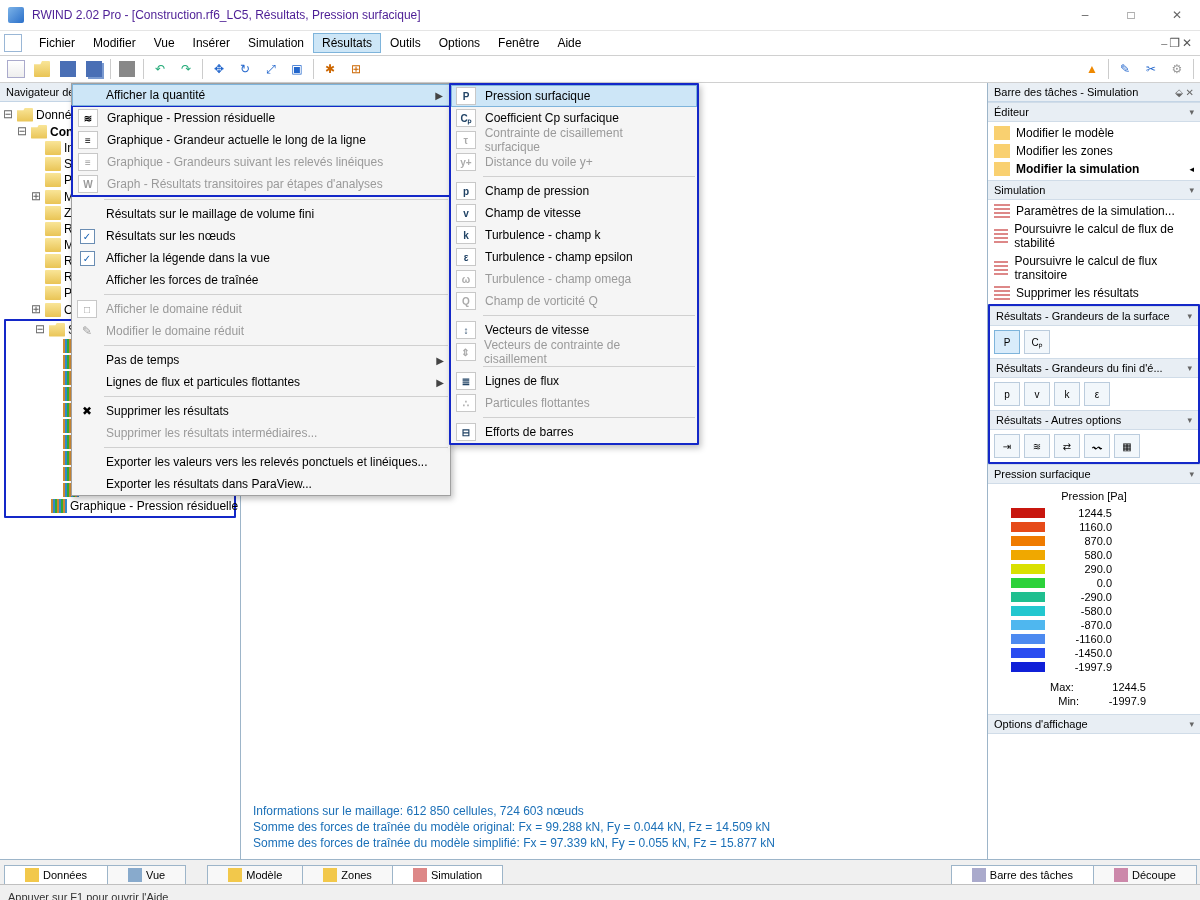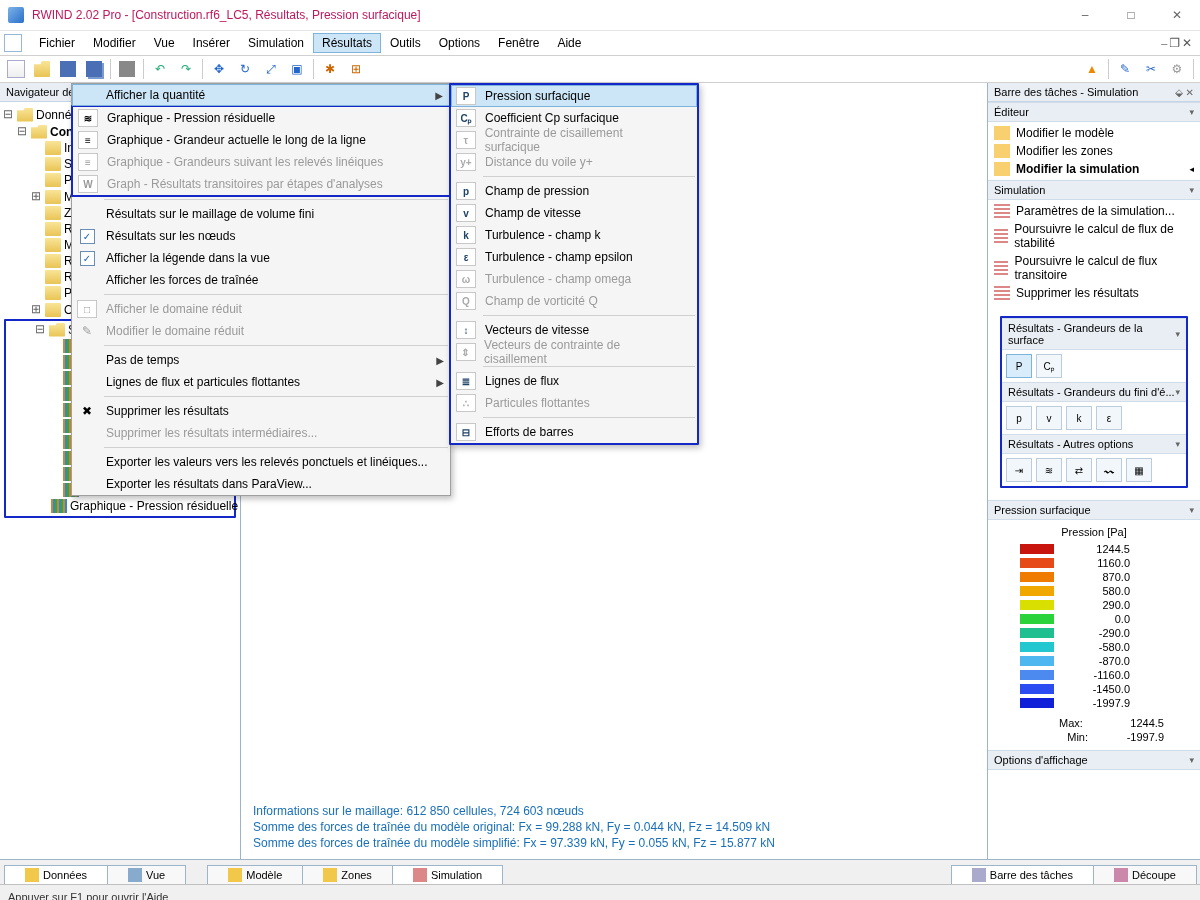--- a/index.html
+++ b/index.html
@@ -1,18 +1,18 @@
 <!DOCTYPE html>
 <html><head>
 <meta charset="utf-8">
 <style>
 html,body{margin:0;padding:0;font-family:"Segoe UI",Tahoma,sans-serif;font-size:12px;color:#000;background:#fff;width:1200px;height:900px;overflow:hidden}
 .titlebar{height:30px;background:#fff;display:flex;align-items:center;border-bottom:1px solid #e5e5e5}
 .titlebar .icon{width:16px;height:16px;margin:0 8px;background:linear-gradient(135deg,#7cb3e8,#2a6fc9);border-radius:2px}
-.titlebar .title{flex:1;color:#be185d}
+.titlebar .title{flex:1;color:#4c1d95}
 .titlebar .winbtn{width:46px;height:30px;display:flex;align-items:center;justify-content:center;color:#666}
 .menubar{height:24px;display:flex;align-items:center;border-bottom:1px solid #d0d0d0;padding-left:4px;position:relative}
 .menubar .doc-icon{width:16px;height:16px;margin-right:8px;background:#fff;border:1px solid #9ab7d6;position:relative}
 .menubar .menuitem{padding:3px 9px;cursor:default}
 .menubar .menuitem.active{background:#cde6f7;border:1px solid #7eb4db;padding:2px 8px}
 .menubar .mdi-controls{margin-left:auto;display:flex;gap:2px;padding-right:8px;font-family:Marlett,Consolas;color:#555}
 .toolbar{height:26px;border-bottom:1px solid #d0d0d0;display:flex;align-items:center;padding:0 4px;gap:2px}
 .toolbar .tbtn{width:22px;height:22px;display:flex;align-items:center;justify-content:center;border:1px solid transparent}
 .toolbar .sep{width:1px;height:20px;background:#ccc;margin:0 2px}
 .tb-ico{width:16px;height:16px;display:block}
@@ -35,21 +35,21 @@
 .rightpanel{width:212px;background:#fff;display:flex;flex-direction:column;overflow:hidden}
 .section-head{background:#e8eef4;border-top:1px solid #d0dce8;border-bottom:1px solid #d0dce8;padding:3px 6px;font-size:11px;display:flex;align-items:center}
 .section-head .arrow{margin-left:auto;color:#666;font-size:9px}
 .section-body{padding:2px 4px}
 .task-item{display:flex;align-items:center;padding:2px 2px;gap:6px}
 .task-item .tico{width:16px;height:14px}
 .btn-row{display:flex;gap:4px;padding:4px}
 .sq-btn{width:24px;height:22px;border:1px solid #bcd;background:#f2f7fb;display:flex;align-items:center;justify-content:center;font-size:10px}
 .sq-btn.active{background:#d9ecfb;border-color:#7eb4db}
 .legend-body{padding:6px 8px;font-size:11px}
-.legend-row{display:flex;align-items:center;gap:16px;height:14px}
+.legend-row{display:flex;align-items:center;gap:7px;height:14px}
 .legend-swatch{width:34px;height:10px}
 .legend-val{width:60px;text-align:right}
 .bottom-tabs{height:24px;border-top:1px solid #9db5c9;display:flex;align-items:flex-end;background:#f0f0f0}
 .tabgroup{display:flex;height:22px;align-items:flex-end}
 .btab{padding:2px 20px;border:1px solid #9db5c9;border-bottom:none;background:#f8f8f8;margin-right:-1px;font-size:11px;display:flex;align-items:center;gap:4px}
 .btab.active{background:#fff}
 .statusbar{height:20px;border-top:1px solid #c0c0c0;background:#f0f0f0;padding:2px 8px;font-size:11px;color:#333;display:flex;align-items:center}
 
 .popup{position:absolute;background:#f5f5f5;border:1px solid #a0a0a0;box-shadow:2px 3px 6px rgba(0,0,0,0.25);z-index:100}
 .popup .pm-item{display:flex;align-items:center;height:22px;padding:0 18px 0 2px;position:relative}
@@ -348,21 +348,21 @@
         <div class="task-item">
           <span class="tico ico-sim"></span>
           <span>Poursuivre le calcul de flux transitoire</span>
         </div>
         <div class="task-item">
           <span class="tico ico-sim"></span>
           <span>Supprimer les résultats</span>
         </div>
       </div>
 
-    <div class="hl-box" style="margin:12px;border-width:2px">
+    <div class="hl-box" style="margin:0;border-width:2px">
       <div class="section-head">
           <span>Résultats - Grandeurs de la surface</span>
           <span class="arrow">▾</span>
         </div>
       <div class="btn-row" id="surf-btns">
           <div class="sq-btn active">P</div>
           <div class="sq-btn">Cₚ</div>
         </div>
       <div class="section-head">
           <span>Résultats - Grandeurs du fini d'é...</span>

